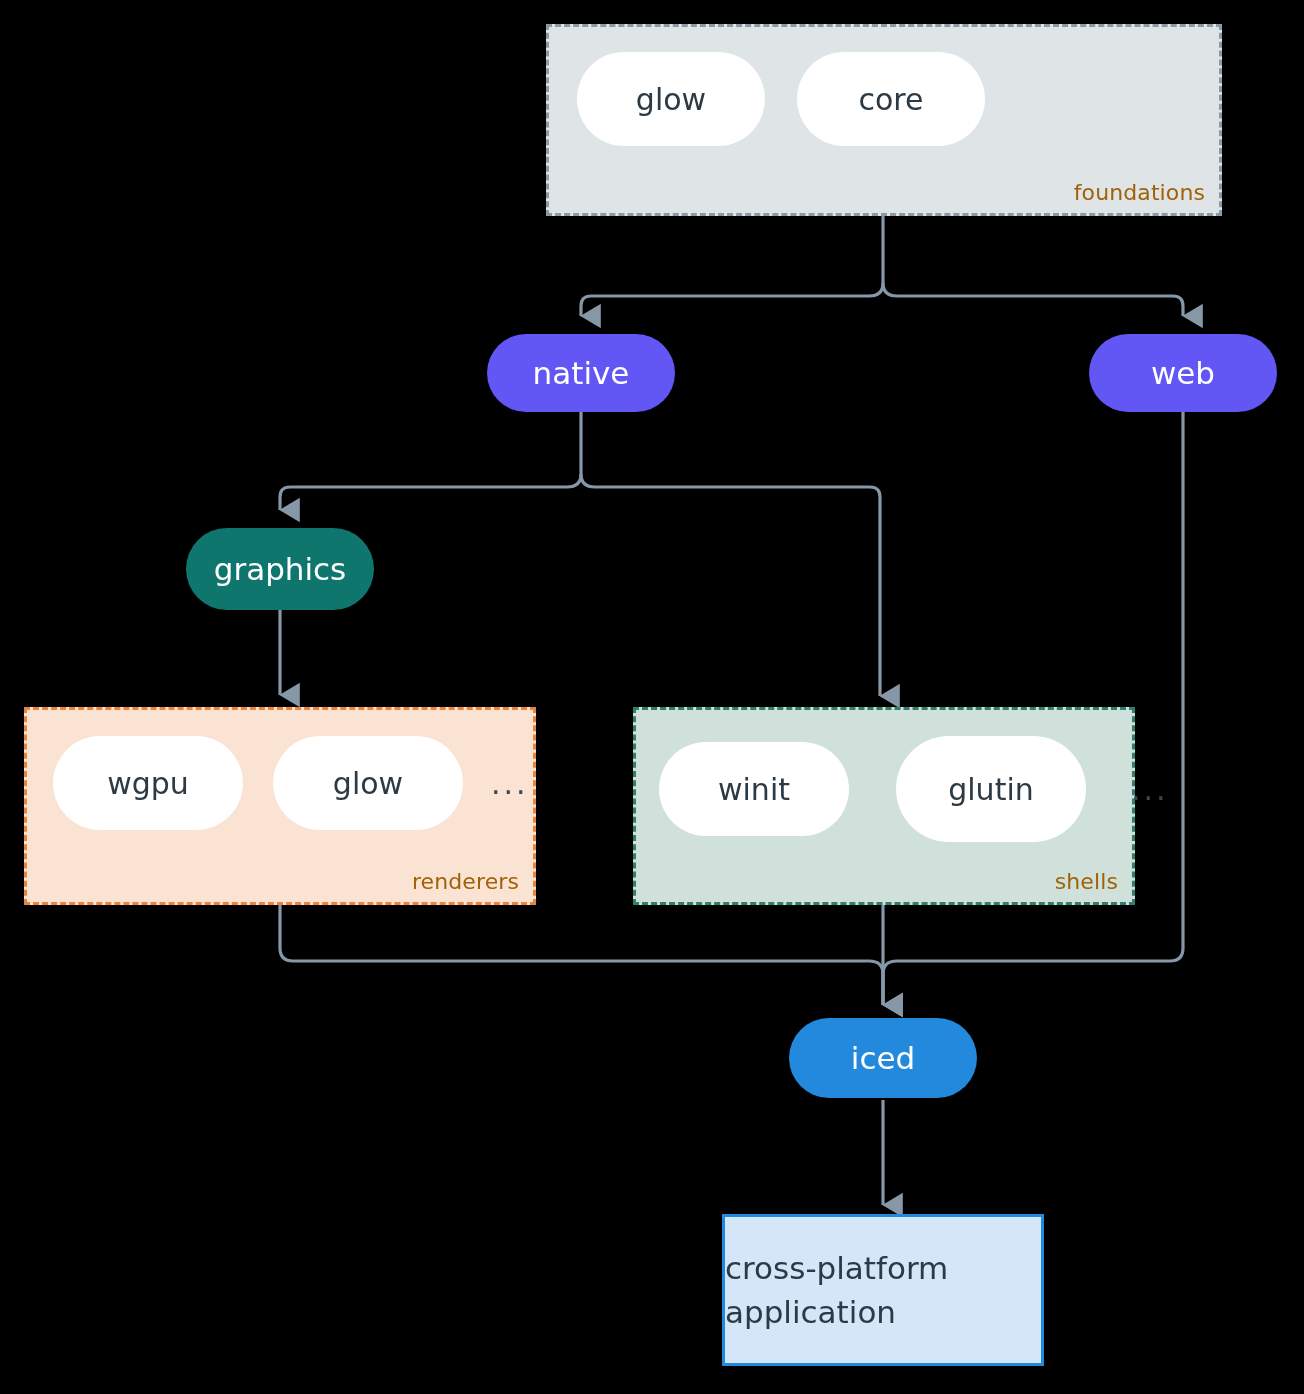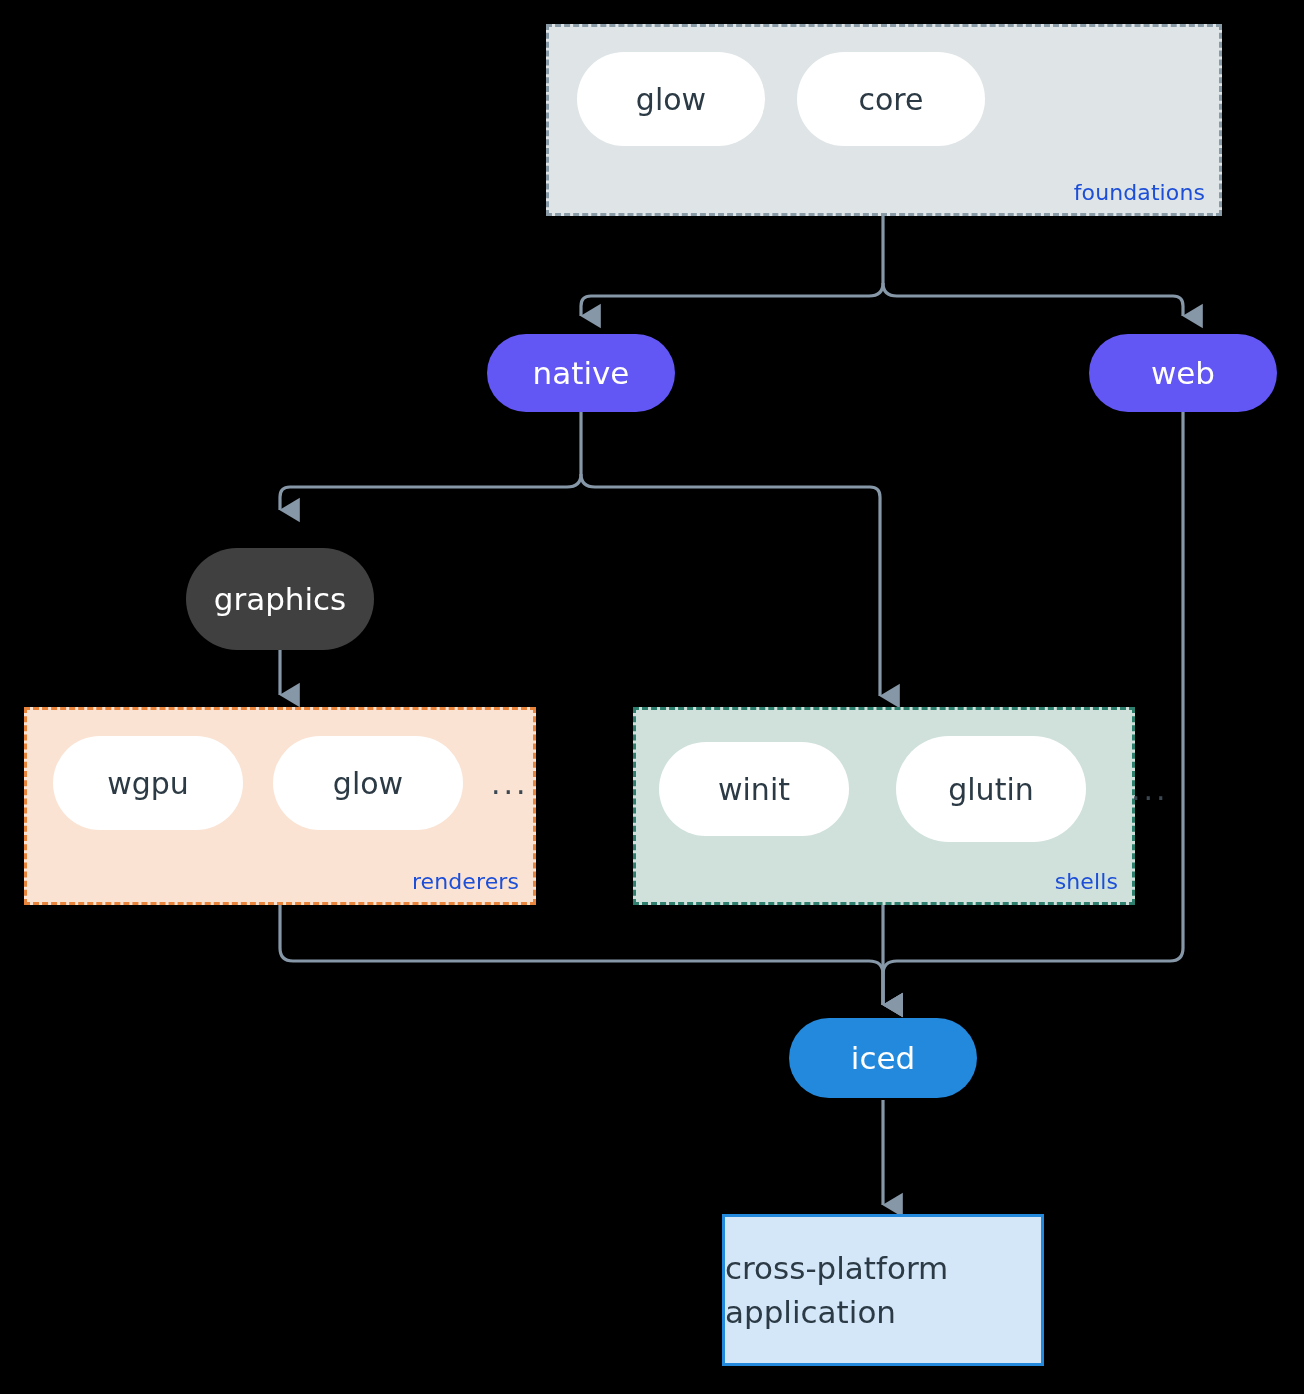--- a/index.html
+++ b/index.html
@@ -9,21 +9,21 @@
     background:#000000;
     font-family:"DejaVu Sans", sans-serif;
     overflow:hidden;
   }
   svg.edges{position:absolute;left:0;top:0;width:1304px;height:1394px;pointer-events:none;}
 
   
   .group{position:absolute;box-sizing:border-box;}
   .group .group-label{
     position:absolute;right:14px;bottom:8px;
-    font-size:22px;color:#1d4ed8;letter-spacing:.1px;white-space:nowrap;
+    font-size:22px;color:#a16207;letter-spacing:.1px;white-space:nowrap;
   }
   .group .pill-row{position:absolute;display:flex;align-items:center;}
 
   
   .pill-white{
     background:#ffffff;border-radius:999px;
     display:flex;align-items:center;justify-content:center;
     color:#2B3A44;font-size:30px;white-space:nowrap;
   }
   .ellipsis{
@@ -98,21 +98,21 @@
   </div>
 
   <div class="node-pill" style="left:487px;top:334px;width:188px;height:78px;background:#6256F5;text-align:center;">
     <span>native</span>
   </div>
 
   <div class="node-pill" style="left:1089px;top:334px;width:188px;height:78px;background:#6256F5;">
     <span>web</span>
   </div>
 
-  <div class="node-pill" style="left:186px;top:548px;width:188px;height:102px;background:#404040;">
+  <div class="node-pill" style="left:186px;top:528px;width:188px;height:82px;background:#0f766e;">
     <span>graphics</span>
   </div>
 
   <div class="group" style="left:24px;top:707px;width:512px;height:198px;background:#FAE3D3;
               border:3px dashed #E8843C;">
     <div class="pill-row" style="left:26px;top:26px;justify-content:center;">
       <div class="pill-white" style="width:190px;height:94px;">
         <span>wgpu</span>
       </div>
       <div class="pill-white" style="width:190px;height:94px;margin-left:30px;">

